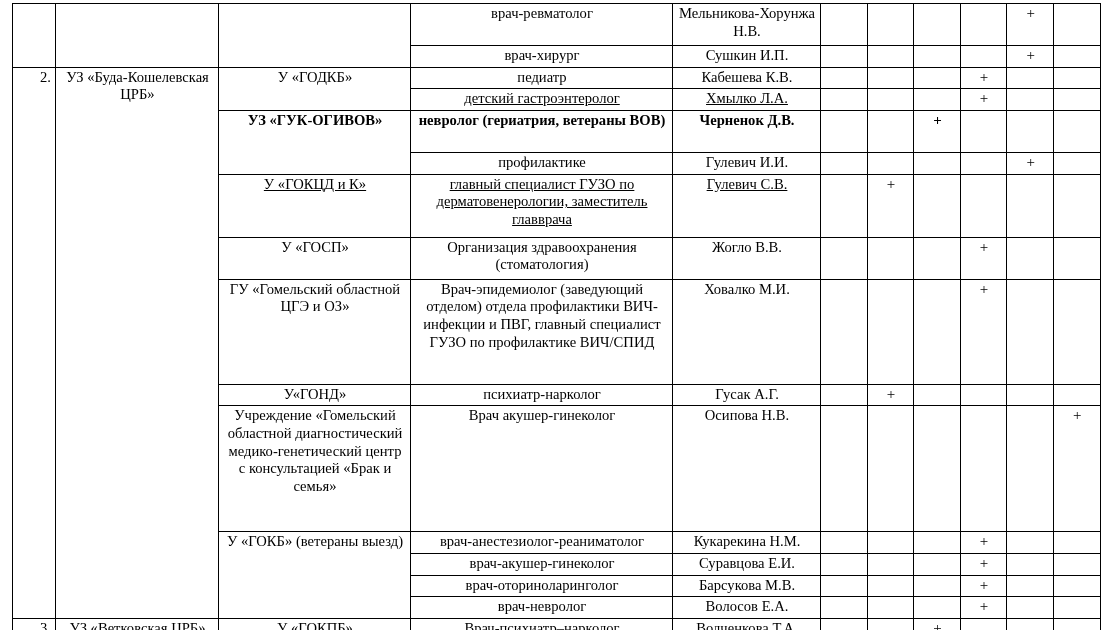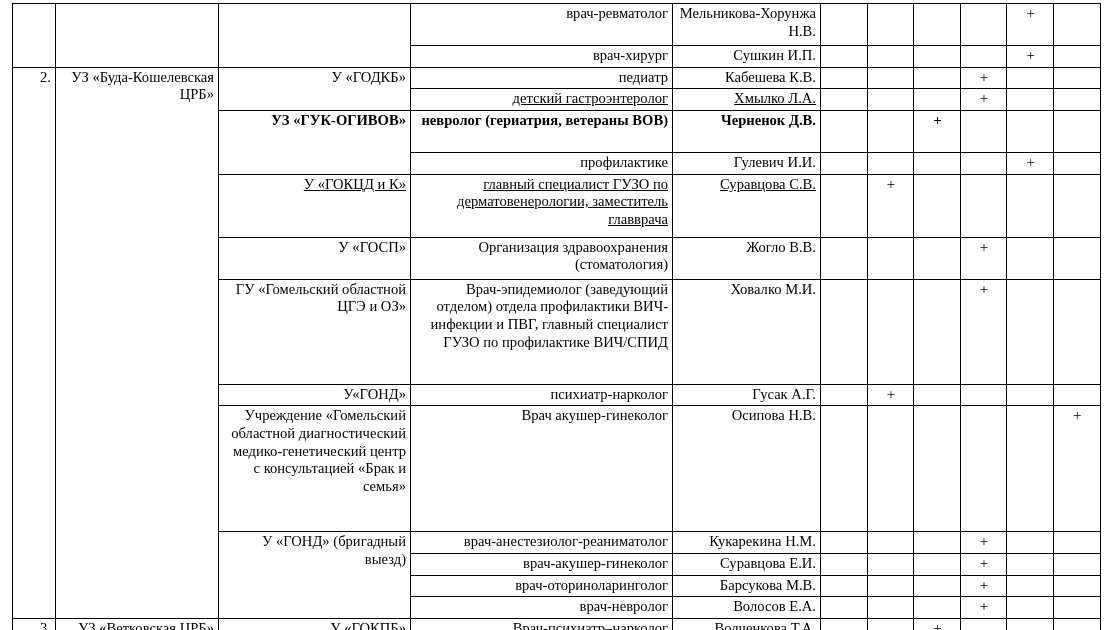--- a/index.html
+++ b/index.html
@@ -54,21 +54,21 @@
     vertical-align: middle;
     padding: 0;
   }
   td.mark .plus {
     display: inline-block;
     font-family: "Liberation Serif", "DejaVu Serif", serif;
     font-size: 15px;
     line-height: 1;
     color: #000000;
   }
-  td.spec, td.inst, td.name, td.org { text-align: right; }
+  td.spec, td.inst, td.name, td.org { text-align: center; }
 </style>
 </head>
 <body>
 
 <div id="sheet">
   <table class="grid">
     <colgroup>
       <col class="c-num">
         <col class="c-org">
         <col class="c-inst">
@@ -145,21 +145,21 @@
           <td class="mark"></td>
           <td class="mark"></td>
           <td class="mark"></td>
           <td class="mark"></td>
           <td class="mark"><span class="plus">+</span></td>
           <td class="mark"></td>
         </tr>
         <tr style="height: 63px; text-decoration: underline;">
           <td class="inst">У «ГОКЦД и К»</td>
           <td class="spec">главный специалист ГУЗО по дерматовенерологии, заместитель главврача</td>
-          <td class="name">Суравцова С.В.</td>
+          <td class="name">Гулевич С.В.</td>
           <td class="mark"></td>
           <td class="mark"><span class="plus">+</span></td>
           <td class="mark"></td>
           <td class="mark"></td>
           <td class="mark"></td>
           <td class="mark"></td>
         </tr>
         <tr style="height: 42px;">
           <td class="inst">У «ГОСП»</td>
           <td class="spec">Организация здравоохранения (стоматология)</td>
@@ -198,21 +198,21 @@
           <td class="spec">Врач акушер-гинеколог</td>
           <td class="name">Осипова Н.В.</td>
           <td class="mark"></td>
           <td class="mark"></td>
           <td class="mark"></td>
           <td class="mark"></td>
           <td class="mark"></td>
           <td class="mark"><span class="plus">+</span></td>
         </tr>
         <tr style="height: 21px;">
-          <td class="inst" rowspan="4">У «ГОНД» (бригадный выезд)</td>
+          <td class="inst" rowspan="4">У «ГОКБ» (ветераны выезд)</td>
           <td class="spec">врач-анестезиолог-реаниматолог</td>
           <td class="name">Кукарекина Н.М.</td>
           <td class="mark"></td>
           <td class="mark"></td>
           <td class="mark"></td>
           <td class="mark"><span class="plus">+</span></td>
           <td class="mark"></td>
           <td class="mark"></td>
         </tr>
         <tr style="height: 21px;">

